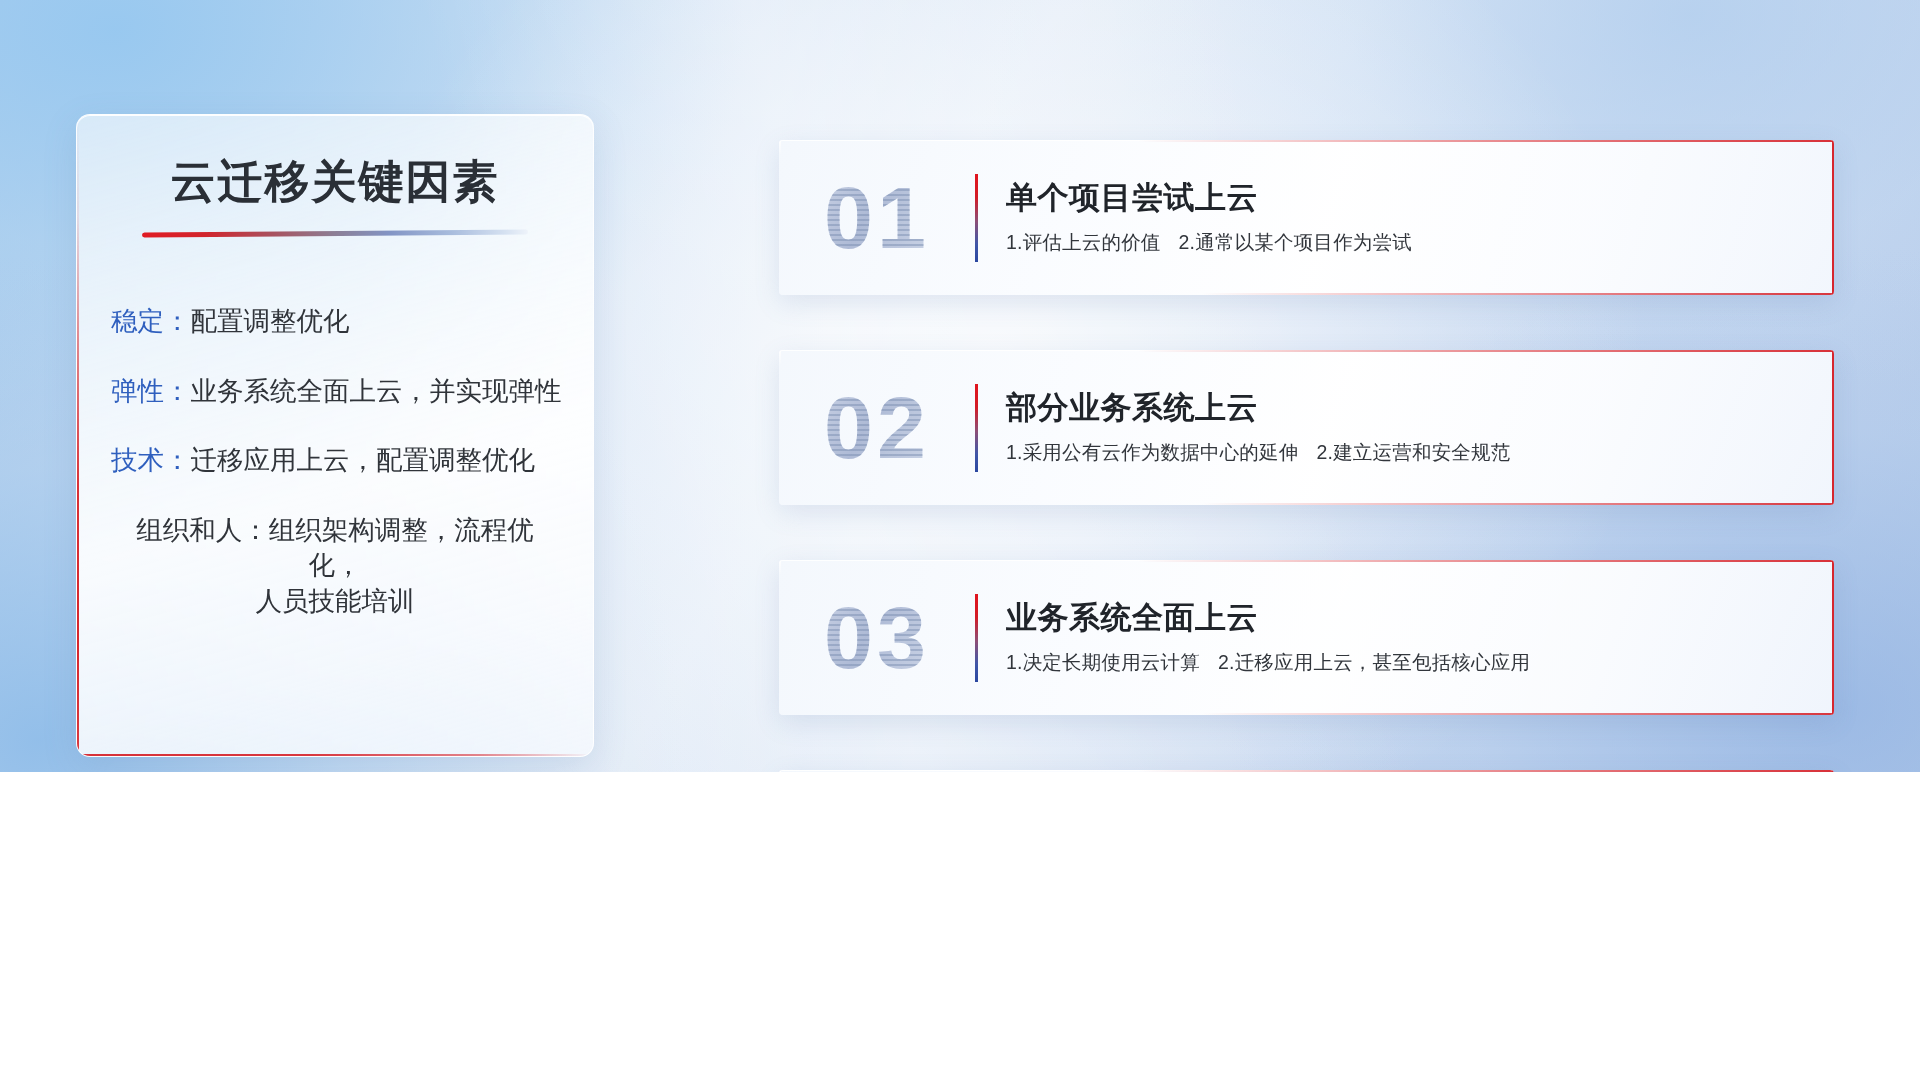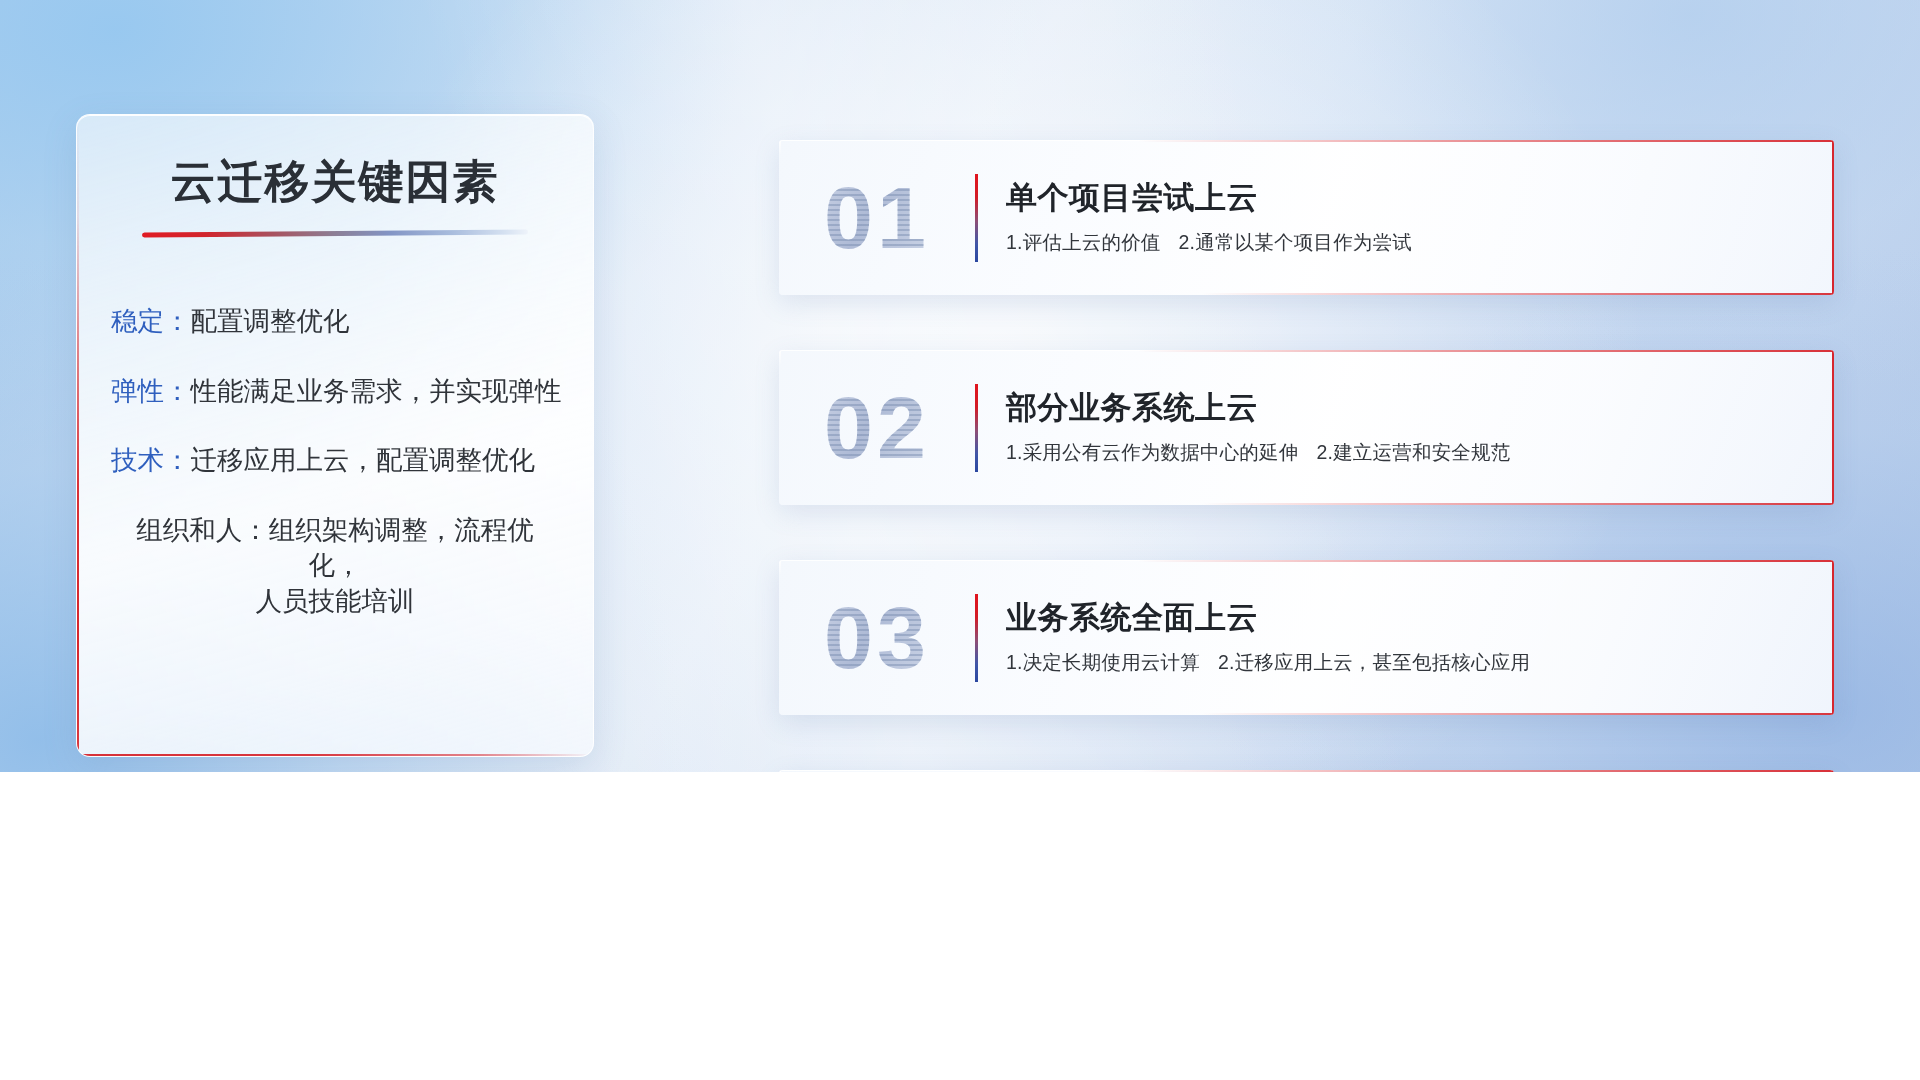--- a/index.html
+++ b/index.html
@@ -309,21 +309,21 @@
 
     <ul id="factor-list">
 
       <li class="factor-item">
         <span class="factor-label blue">稳定：</span>
         <span class="factor-text">配置调整优化</span>
       </li>
 
       <li class="factor-item">
         <span class="factor-label blue">弹性：</span>
-        <span class="factor-text">性能满足业务需求，并实现弹性</span>
+        <span class="factor-text">业务系统全面上云，并实现弹性</span>
       </li>
 
 
       <li class="factor-item">
         <span class="factor-label blue">技术：</span>
         <span class="factor-text">迁移应用上云，配置调整优化</span>
       </li>
 
       <li class="factor-item wrapped">
         <span class="factor-label dark">组织和人：</span><span class="factor-text">组织架构调整，流程优化，</span>

